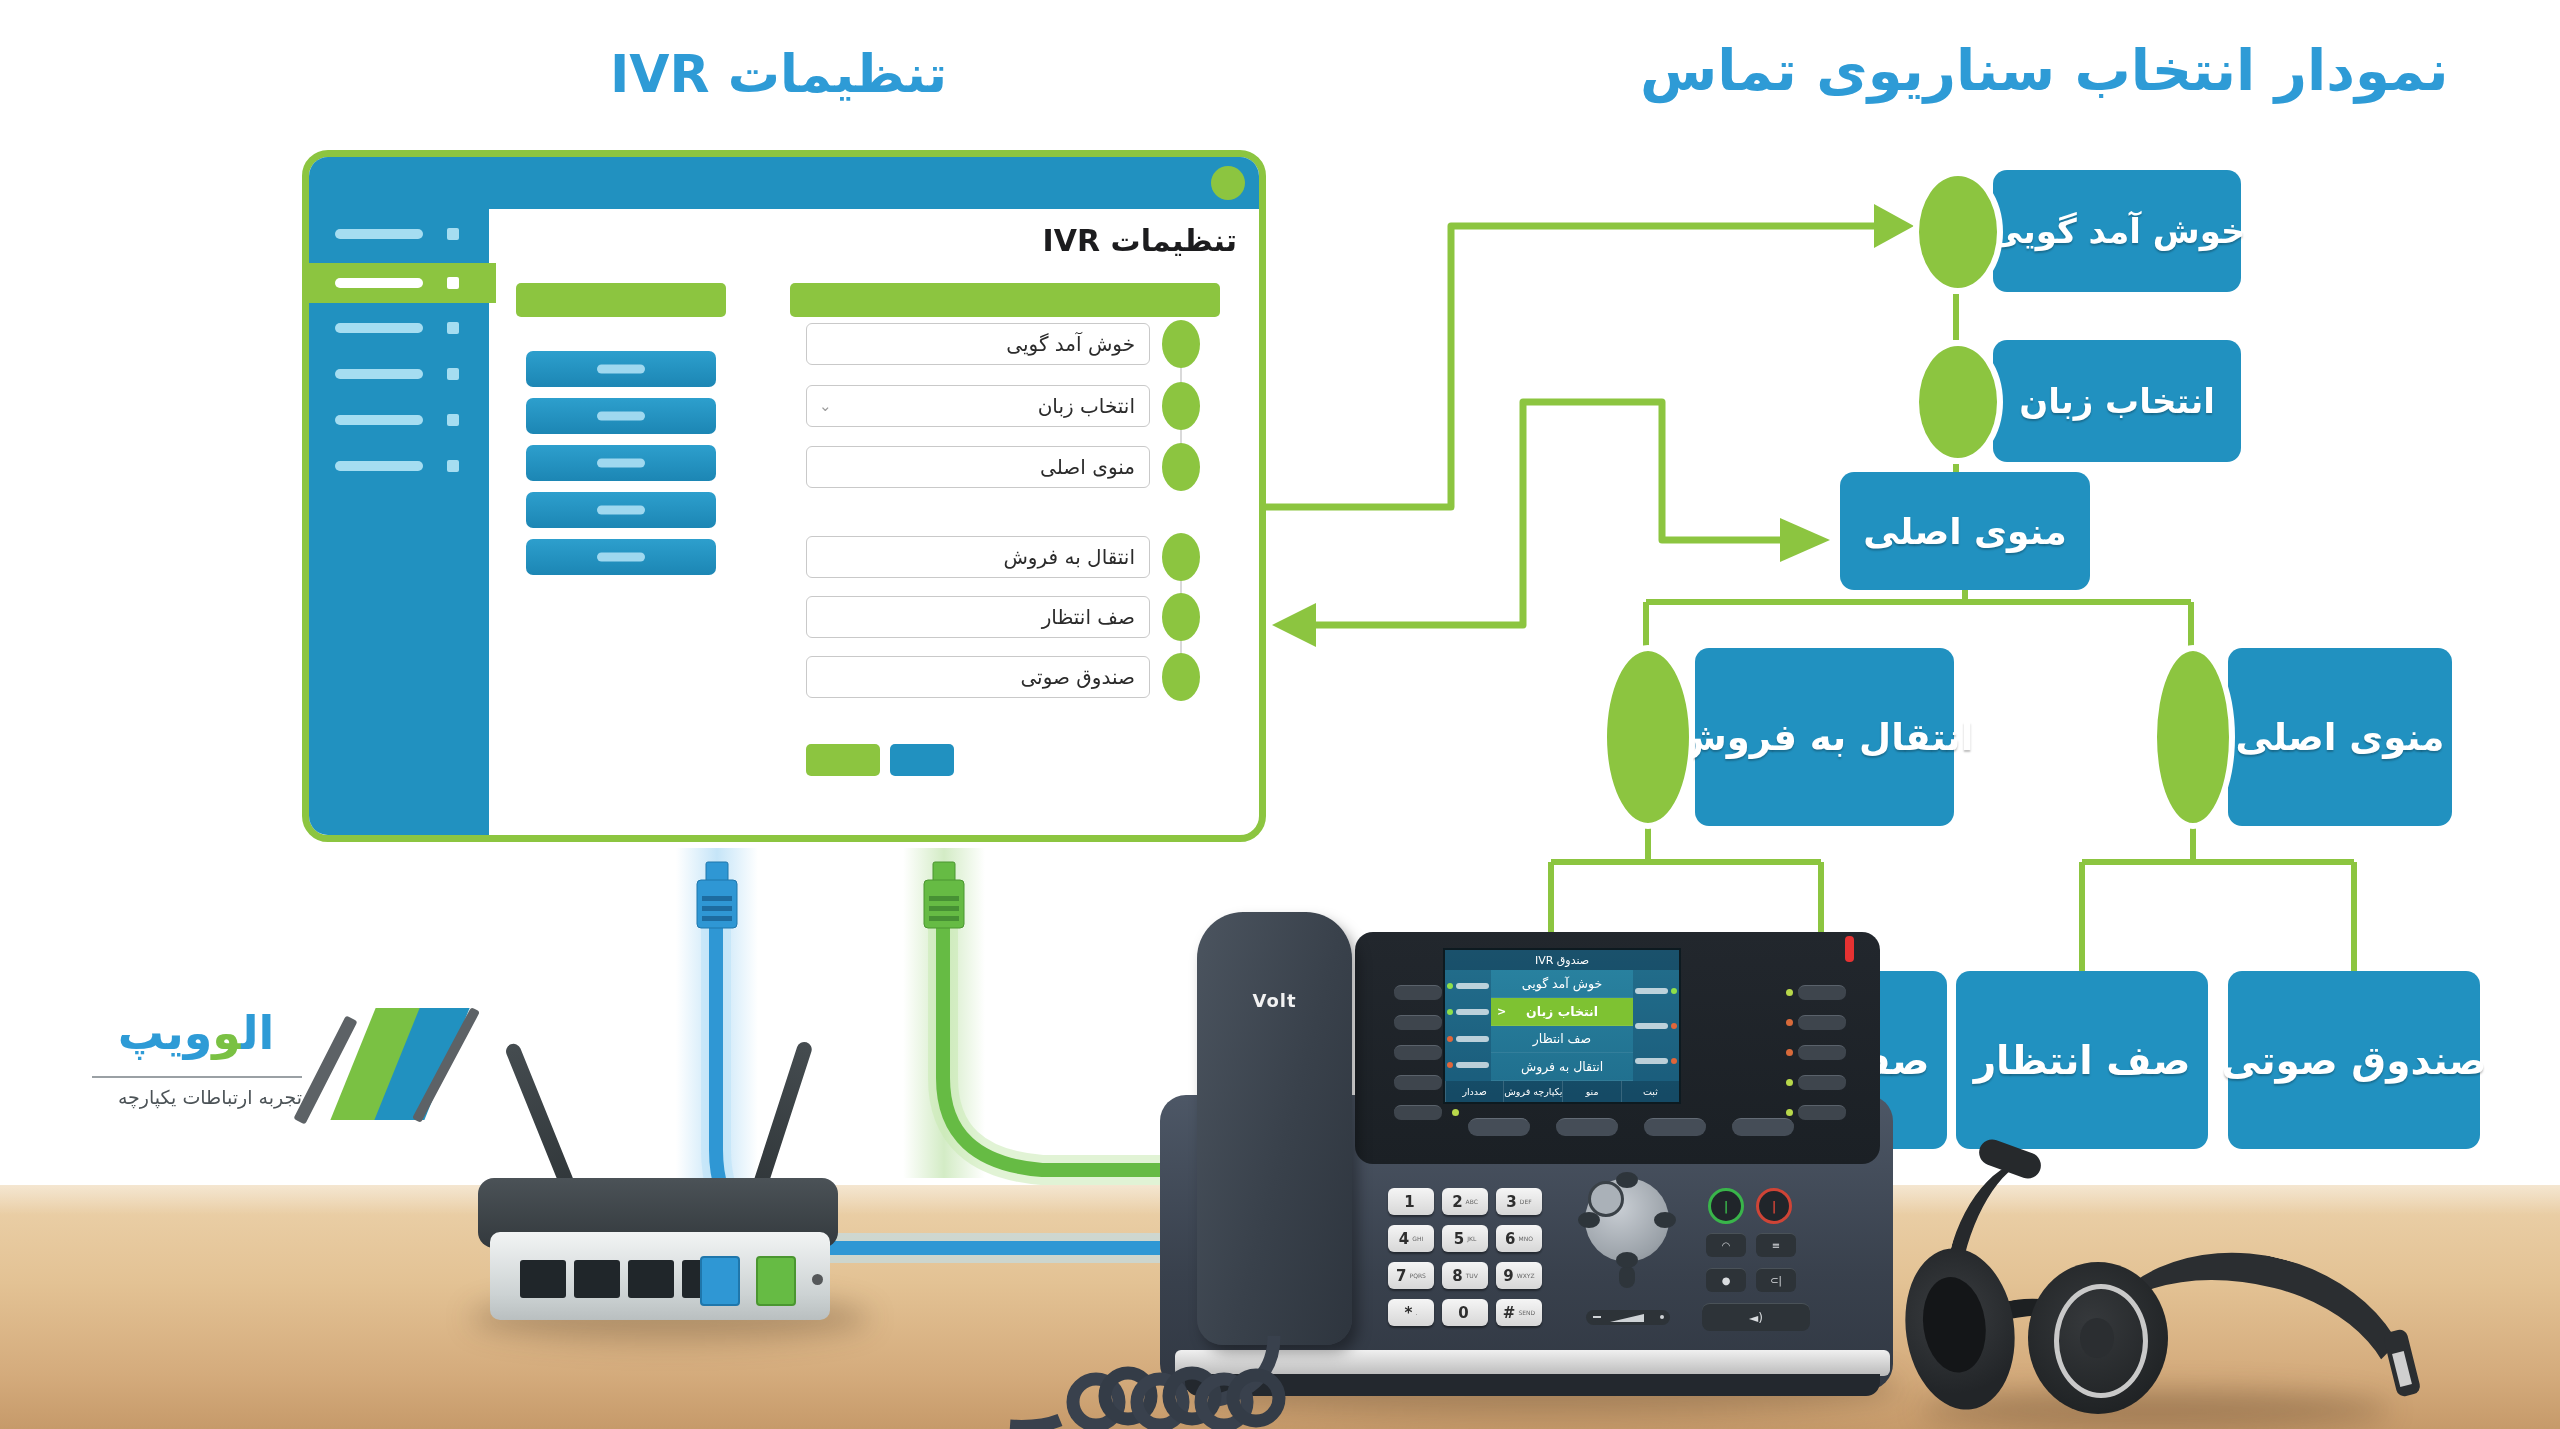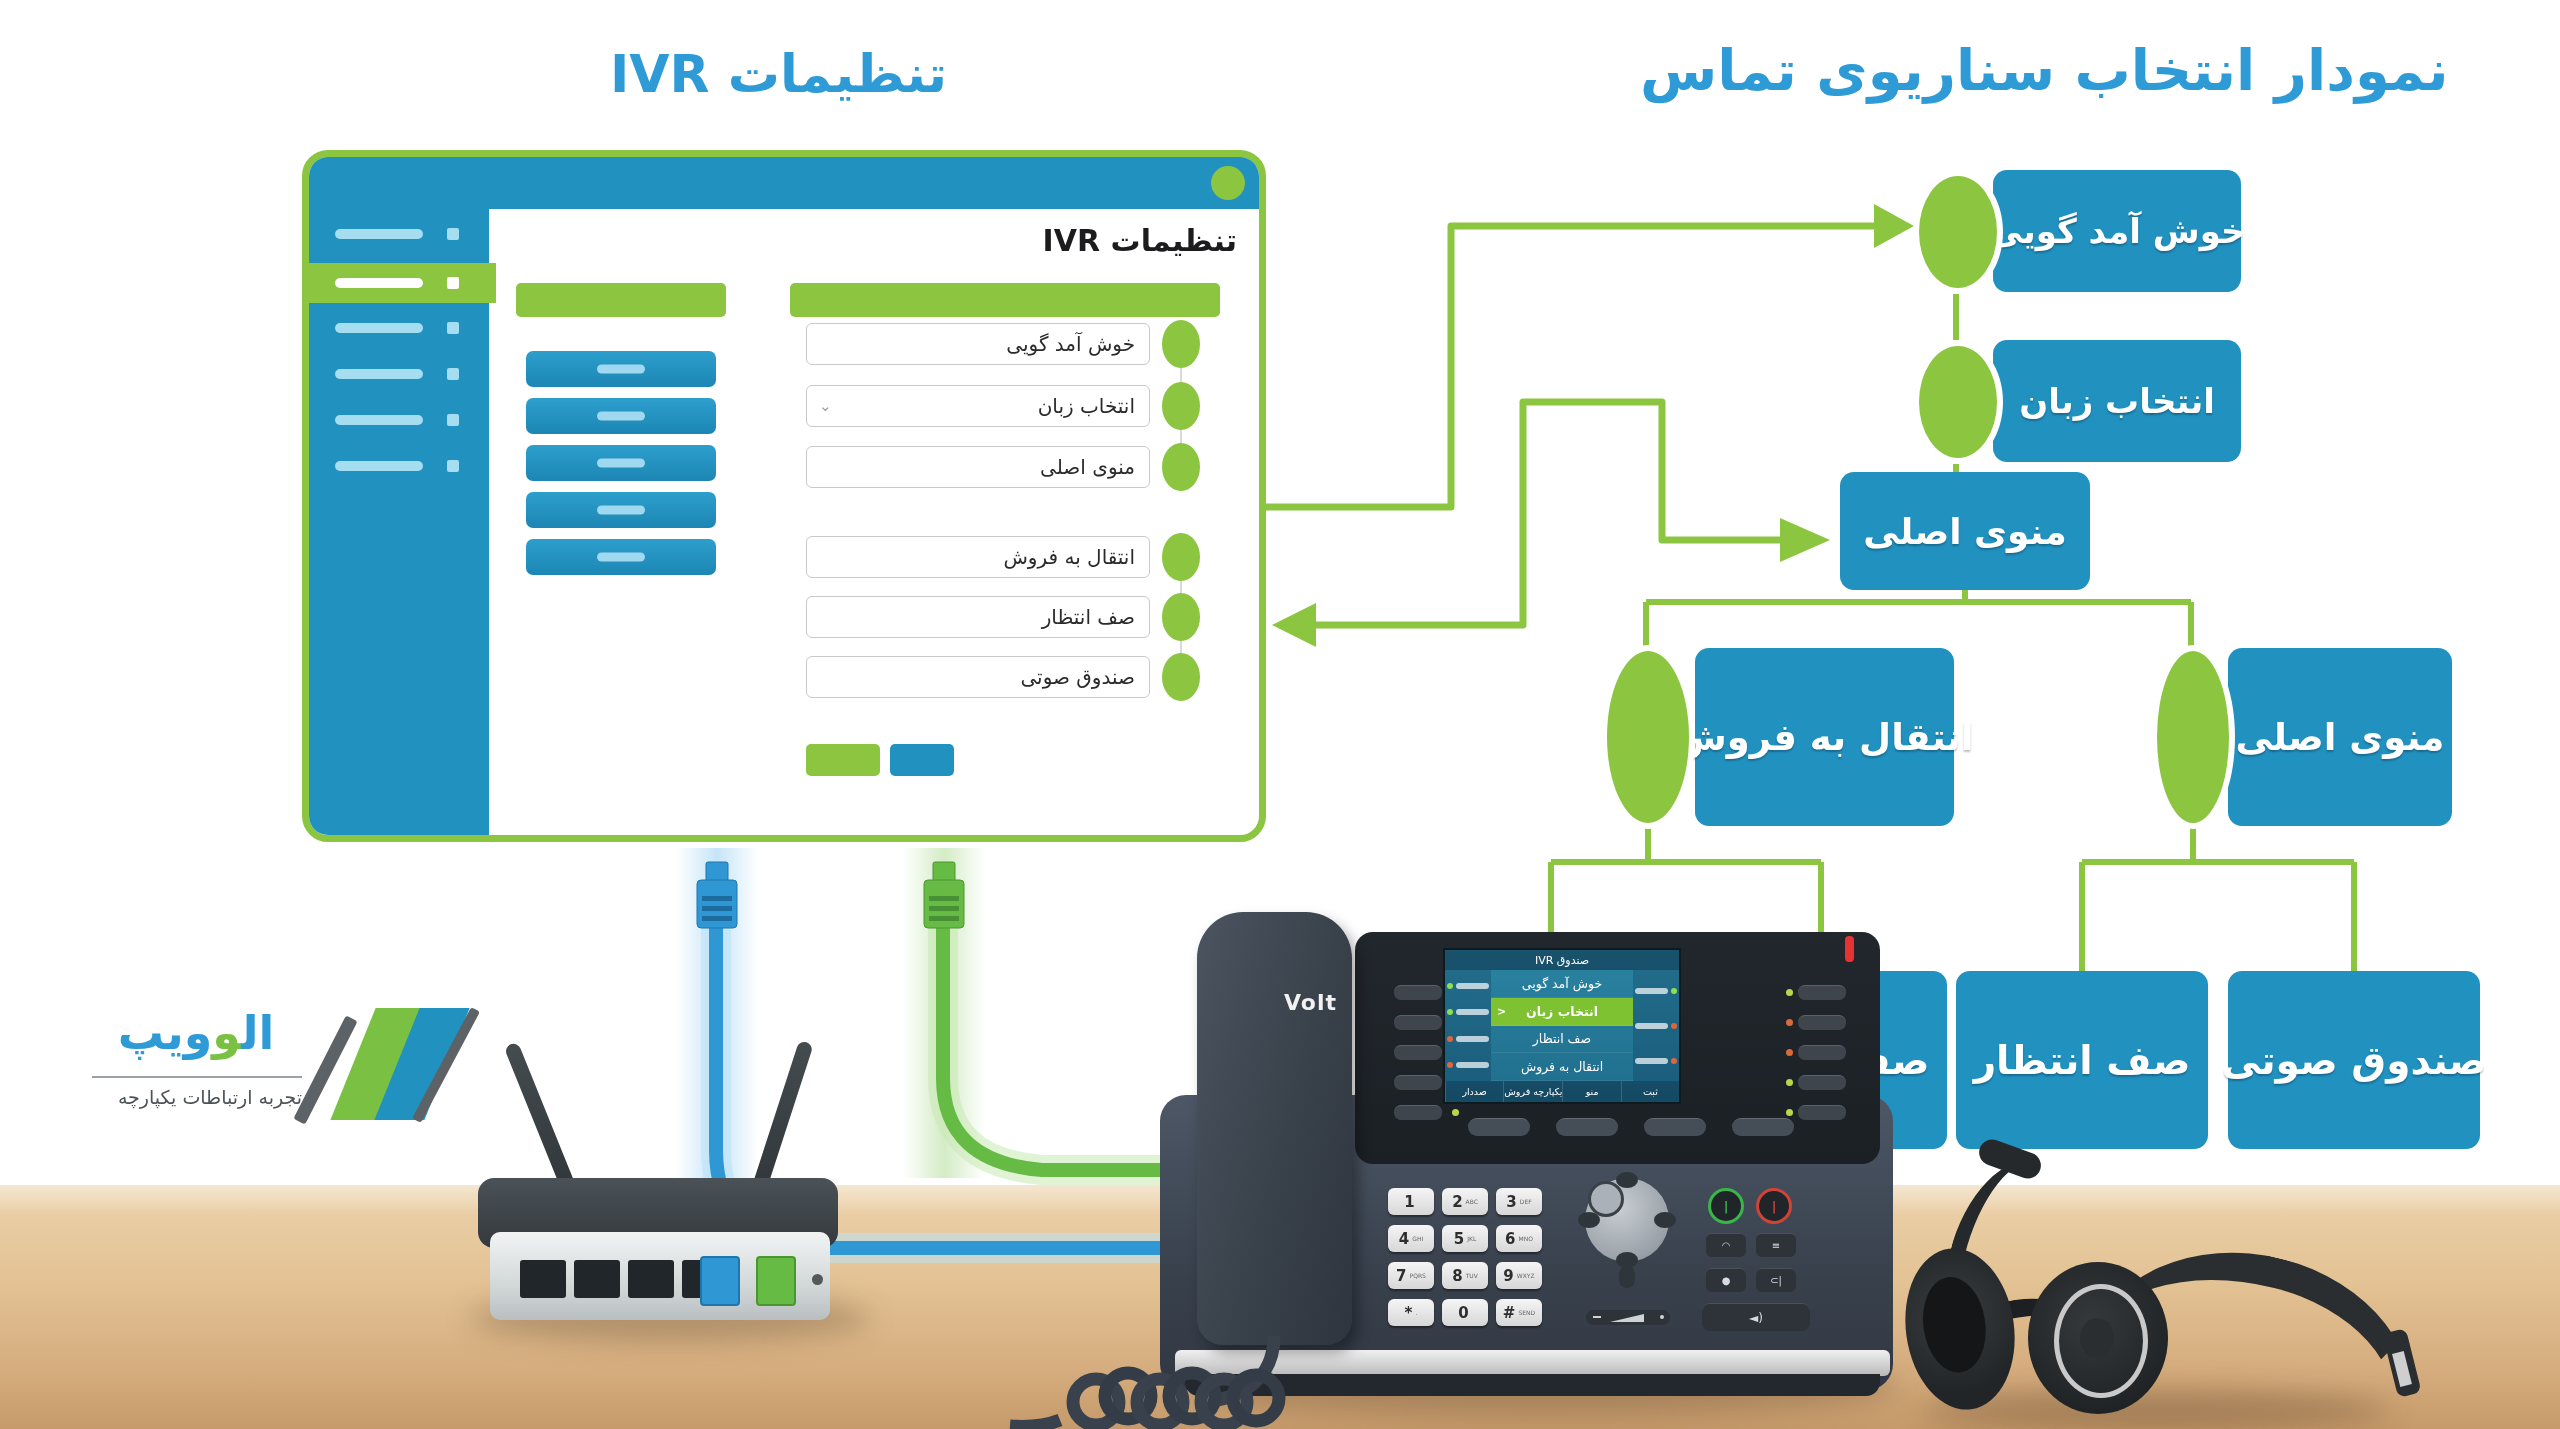--- a/index.html
+++ b/index.html
@@ -62,21 +62,21 @@
   .ph-deck{left:1355px;top:932px;width:525px;height:232px;border-radius:18px;
     background:linear-gradient(180deg,#22272d,#1b2025);z-index:4;}
   .ph-strip{left:1175px;top:1350px;width:715px;height:26px;border-radius:6px;
     background:linear-gradient(180deg,#f0f0f0,#b9b9b9);z-index:5;}
   .ph-foot{left:1185px;top:1374px;width:695px;height:22px;border-radius:0 0 14px 14px;
     background:#23282e;z-index:5;}
   .handset{left:1197px;top:912px;width:155px;height:433px;border-radius:46px 46px 26px 26px;
     background:linear-gradient(105deg,#4b545f 0%,#39414b 55%,#2e353e 100%);z-index:6;
     box-shadow:6px 8px 14px rgba(0,0,0,.35);}
   .handset .brand{position:absolute;top:78px;width:100%;text-align:center;color:#f2f2f2;
-    font-weight:bold;font-size:22px;letter-spacing:1px;margin-left:36px;}
+    font-weight:bold;font-size:18px;letter-spacing:1px;}
   .linekey{width:48px;height:14px;border-radius:7px;background:#3e454d;
     border-top:1px solid #5a626b;z-index:5;}
   .led{width:7px;height:7px;border-radius:50%;z-index:5;}
   .redled{left:1845px;top:936px;width:9px;height:26px;border-radius:4px;background:#e63232;z-index:5;}
   .screen{left:1443px;top:948px;width:234px;height:152px;border:2px solid #0d1a20;
     background:linear-gradient(180deg,#2a84a2,#1f6d8c);z-index:5;display:flex;flex-direction:column;}
   .scr-title{height:20px;background:rgba(0,0,20,.38);color:#fff;font-size:11px;
     display:flex;align-items:center;justify-content:center;direction:rtl;}
   .scr-mid{flex:1;display:flex;}
   .scr-sidecol{width:46px;background:rgba(0,0,30,.16);display:flex;flex-direction:column;

